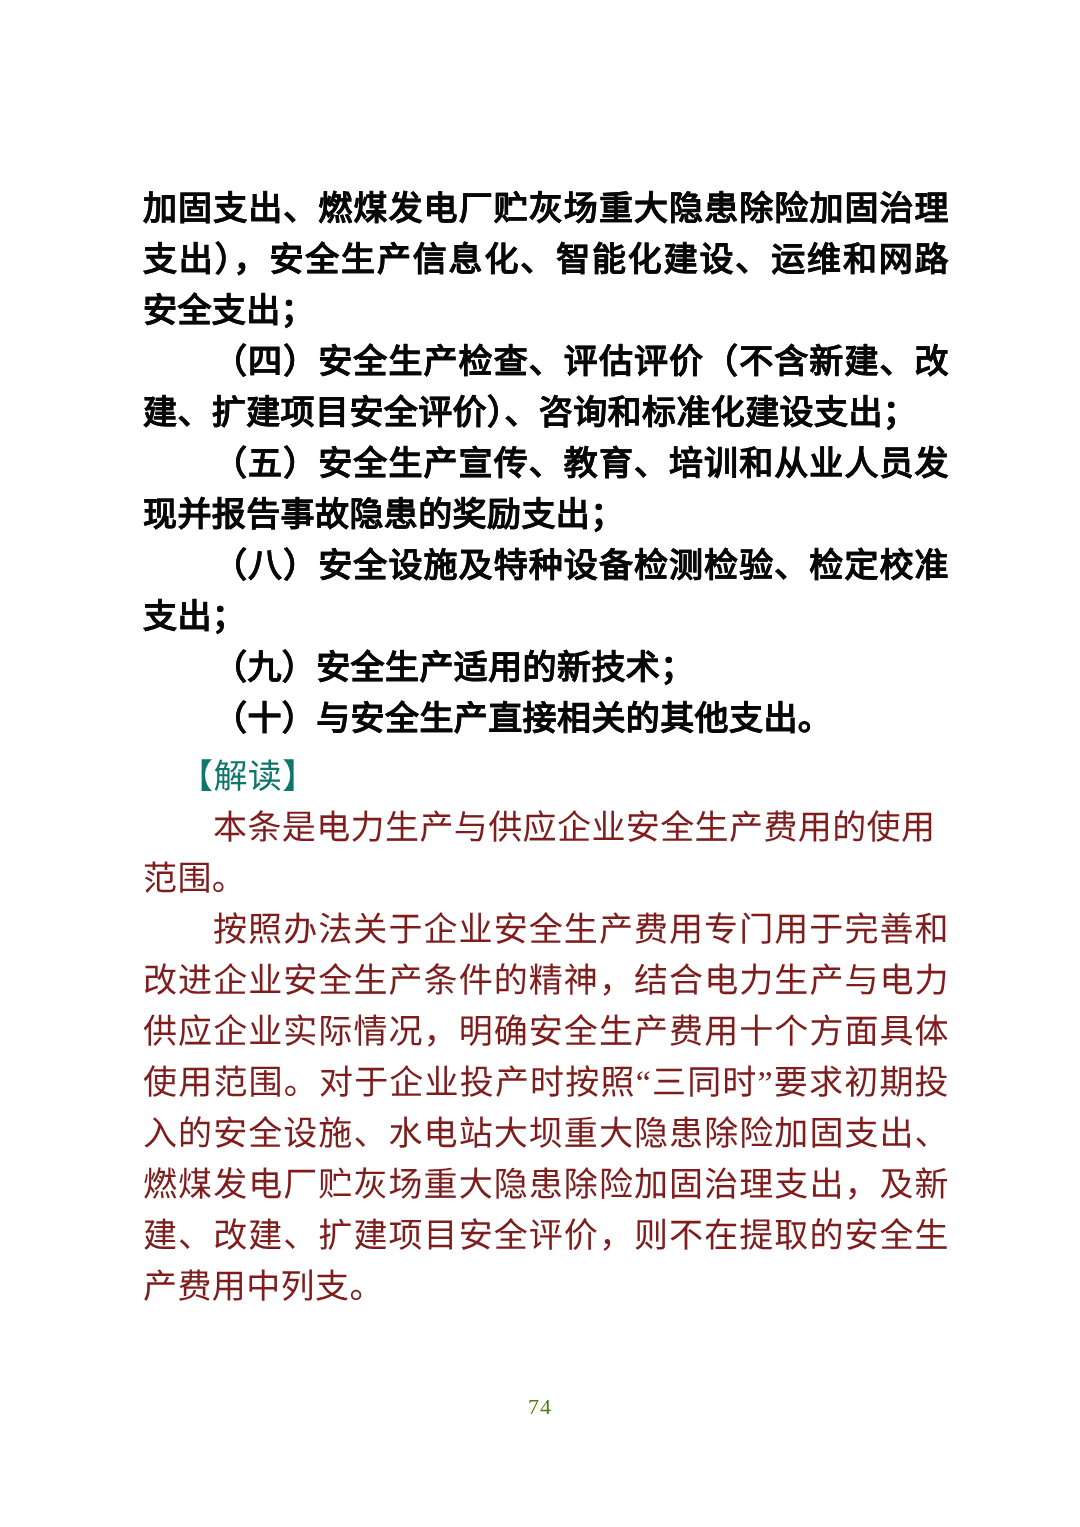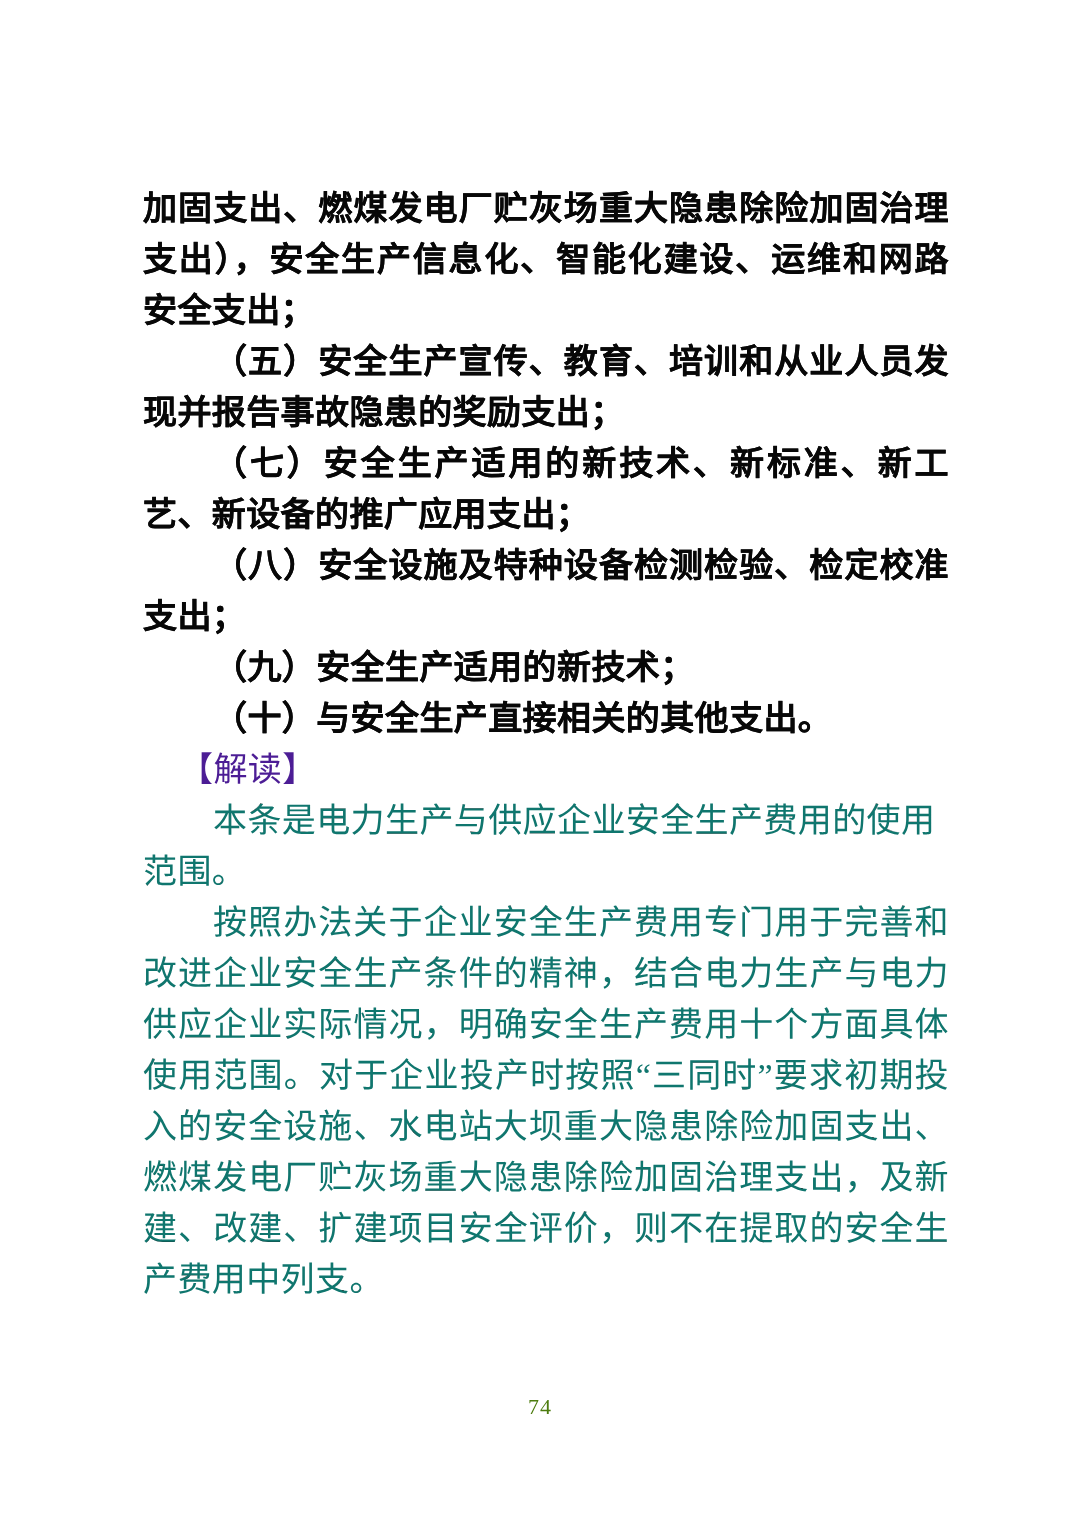--- a/index.html
+++ b/index.html
@@ -54,29 +54,30 @@
   }
 
   
   .p--continuation {
     text-indent: 0;
   }
 
   
   .p--note {
     font-weight: 400;
-    color: #0f766e;
+    color: #7f1d1d;
     -webkit-text-stroke: 0.01px #141414;
   }
 
   
   .p--heading {
     text-indent: 36px;
     font-weight: 400;
-    color: #4c1d95;
+    color: #0f766e;
+    margin-top: 7px;
   }
 
   
   .p--nostretch {
     text-align: left;
   }
 
   
   .page-number {
     position: absolute;
@@ -93,25 +94,25 @@
 </style>
 </head>
 <body>
 
 <div class="page">
 
   <div class="text-column">
 
     <p class="p p--clause p--continuation">加固支出、燃煤发电厂贮灰场重大隐患除险加固治理支出），安全生产信息化、智能化建设、运维和网路安全支出；</p>
 
+    <p class="p p--clause">（四）安全生产检查、评估评价（不含新建、改建、扩建项目安全评价）、咨询和标准化建设支出；</p>
 
     <p class="p p--clause">（五）安全生产宣传、教育、培训和从业人员发现并报告事故隐患的奖励支出；</p>
 
 
-    <p class="p p--clause">（七）安全生产适用的新技术、新标准、新工艺、新设备的推广应用支出；</p>
 
     <p class="p p--clause">（八）安全设施及特种设备检测检验、检定校准支出；</p>
 
     <p class="p p--clause">（九）安全生产适用的新技术；</p>
 
     <p class="p p--clause">（十）与安全生产直接相关的其他支出。</p>
 
     <p class="p p--heading p--nostretch">【解读】</p>
 
     <p class="p p--note p--nostretch">本条是电力生产与供应企业安全生产费用的使用范围。</p>

